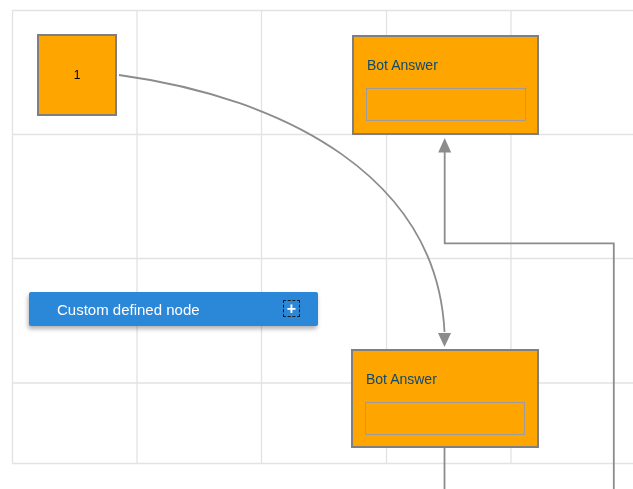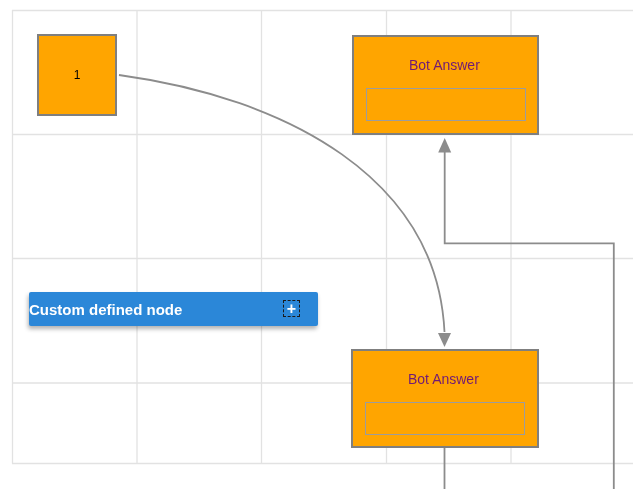--- a/index.html
+++ b/index.html
@@ -45,23 +45,22 @@
     border: 2px solid #7f7f7f;
     background: #ffa500;
   }
   .node-bot.top { left: 352px; top: 35px; }
   .node-bot.bottom { left: 351px; top: 349px; width: 184px; height: 95px; }
   .bot-title {
     position: absolute;
     left: 13px;
     top: 20px;
     font-size: 14px;
-    color: #701a75;
+    color: #0c4a6e;
     white-space: nowrap;
-    margin-left: 42px;
   }
   .bot-input {
     position: absolute;
     left: 12px;
     top: 51px;
     width: 158px;
     height: 31px;
     border: 1px solid #9c9c9c;
     background: transparent;
   }
@@ -73,22 +72,22 @@
     height: 34px;
     background: #2b87d8;
     border-radius: 2px;
     box-shadow: -1px 3px 4px rgba(0,0,0,0.30);
     display: flex;
     align-items: center;
     color: #ffffff;
     font-size: 15px;
   }
   .custom-label {
+    padding-left: 28px;
     white-space: nowrap;
-    font-weight: bold;
   }
   .plus-box {
     position: absolute;
     right: 18px;
     top: 8px;
     width: 15px;
     height: 15px;
     border: 1px dashed #1a1a1a;
     display: flex;
     align-items: center;

